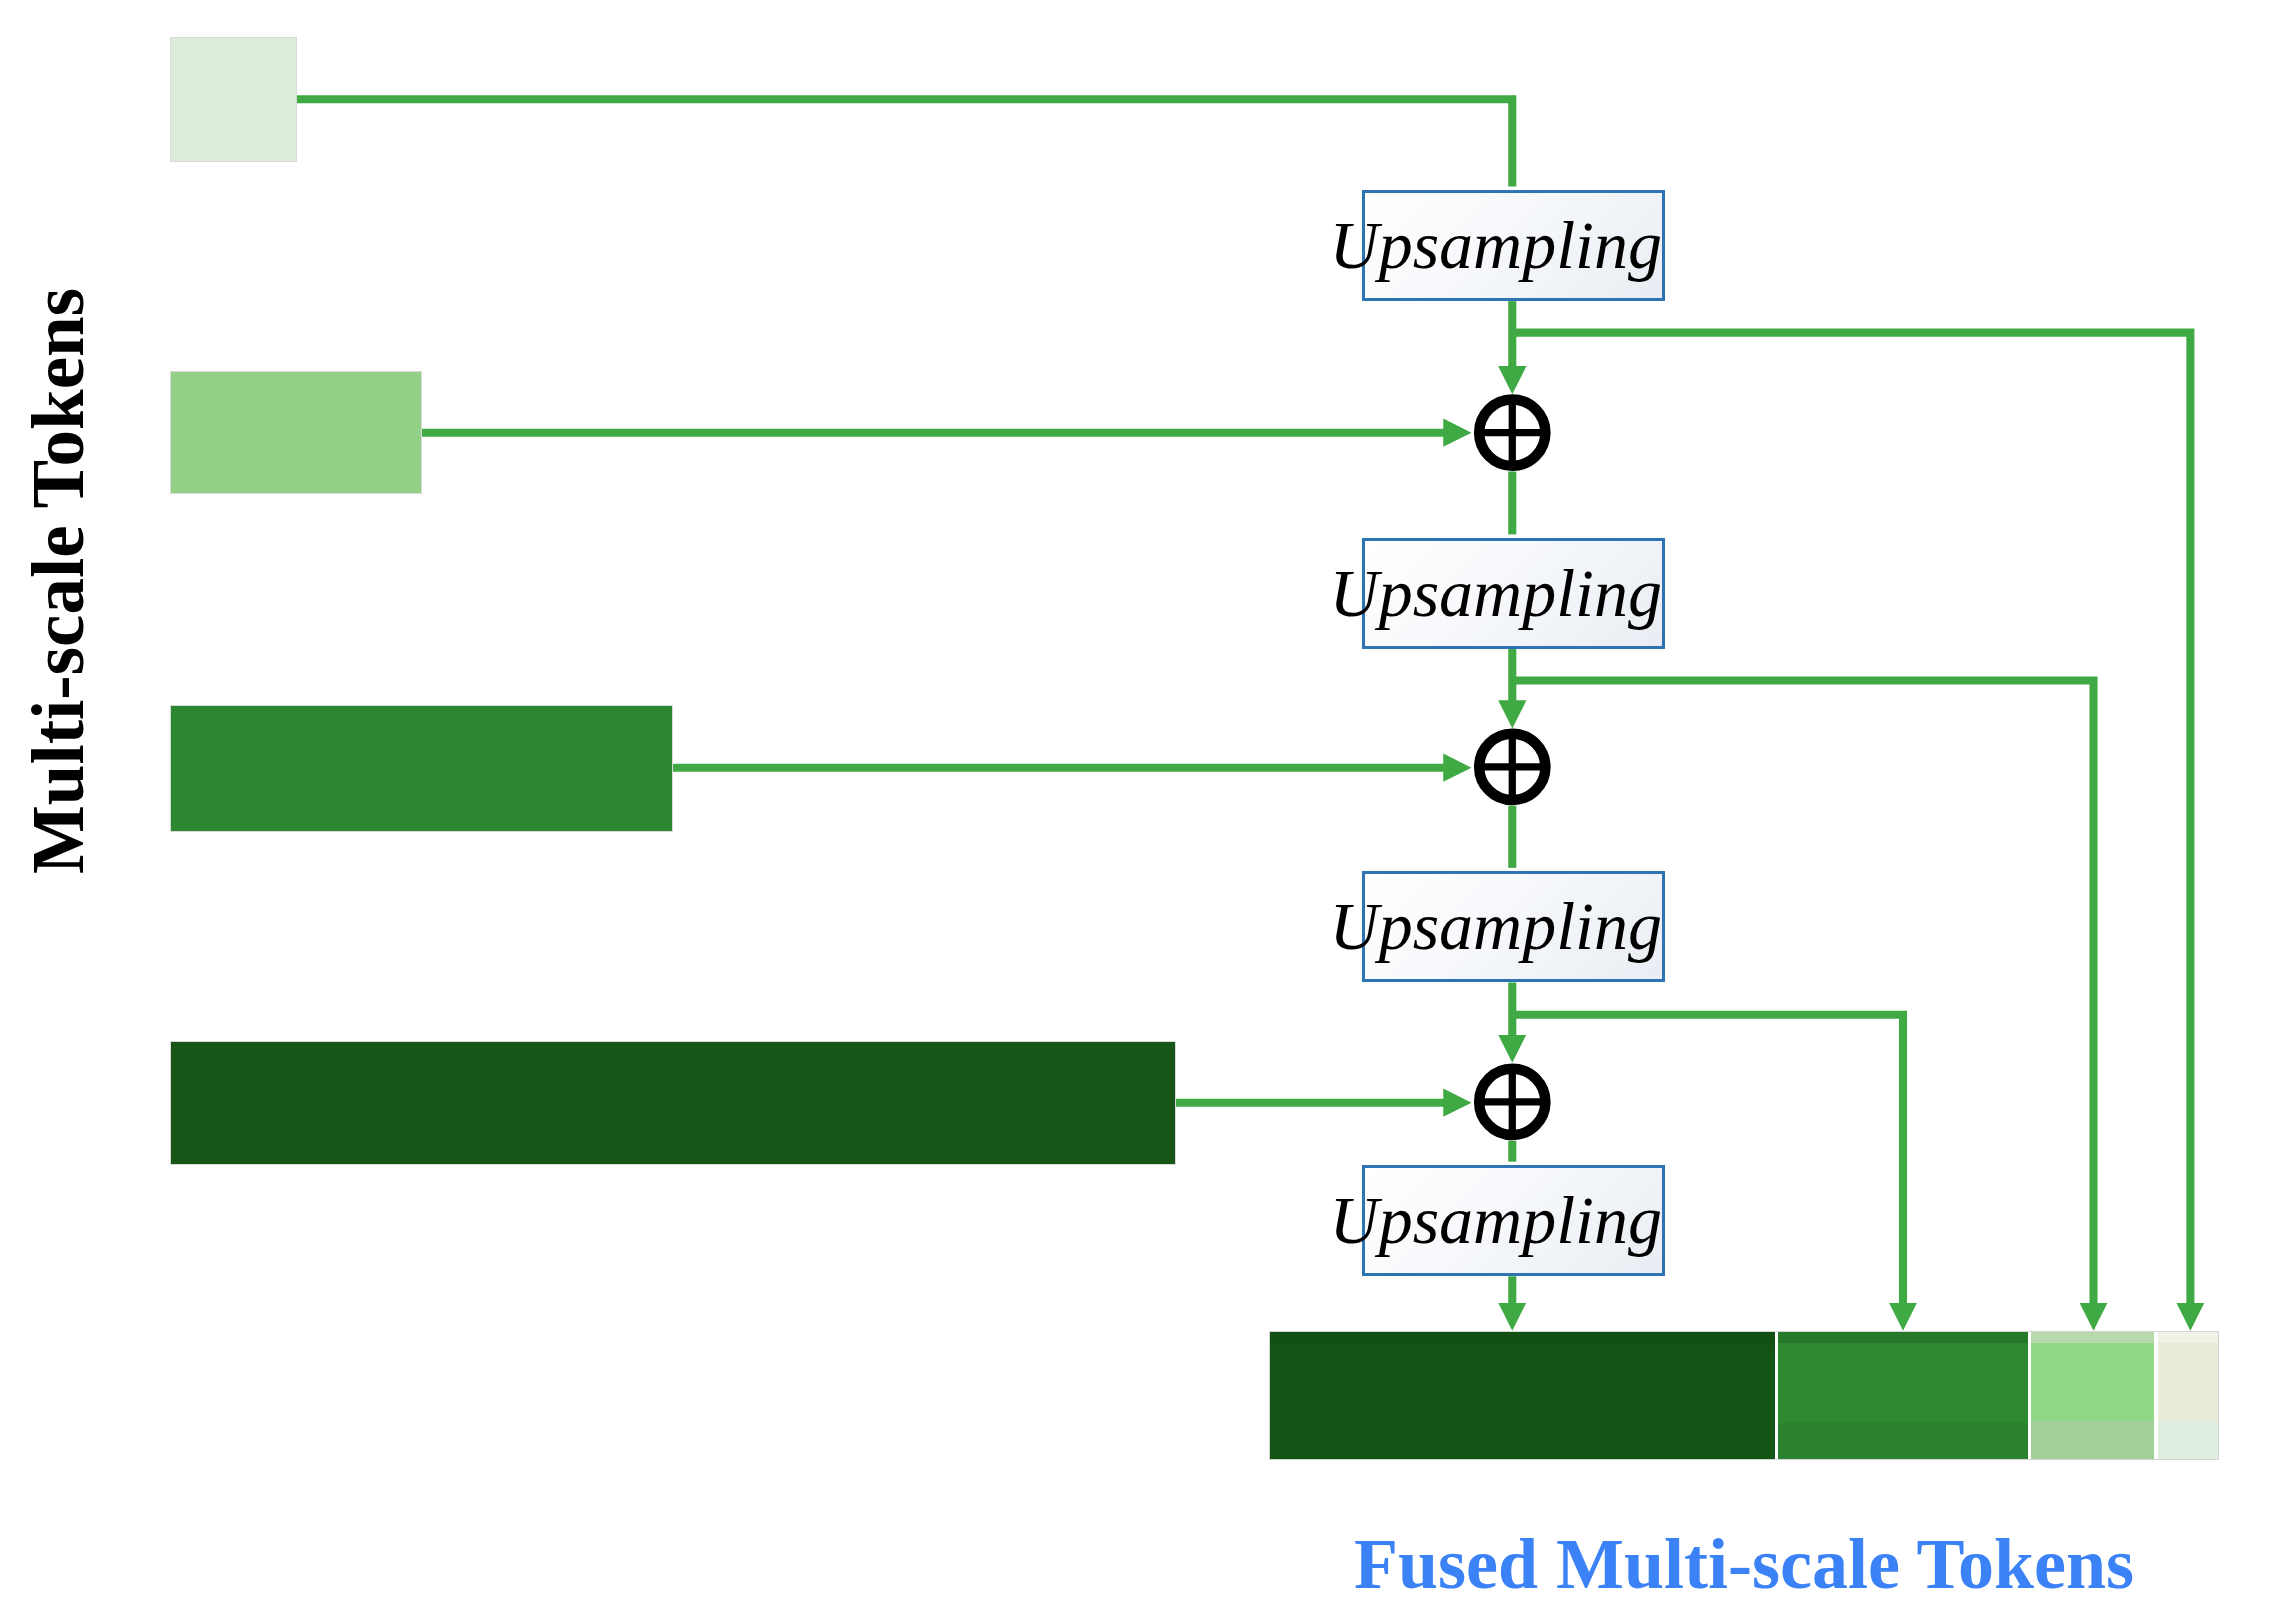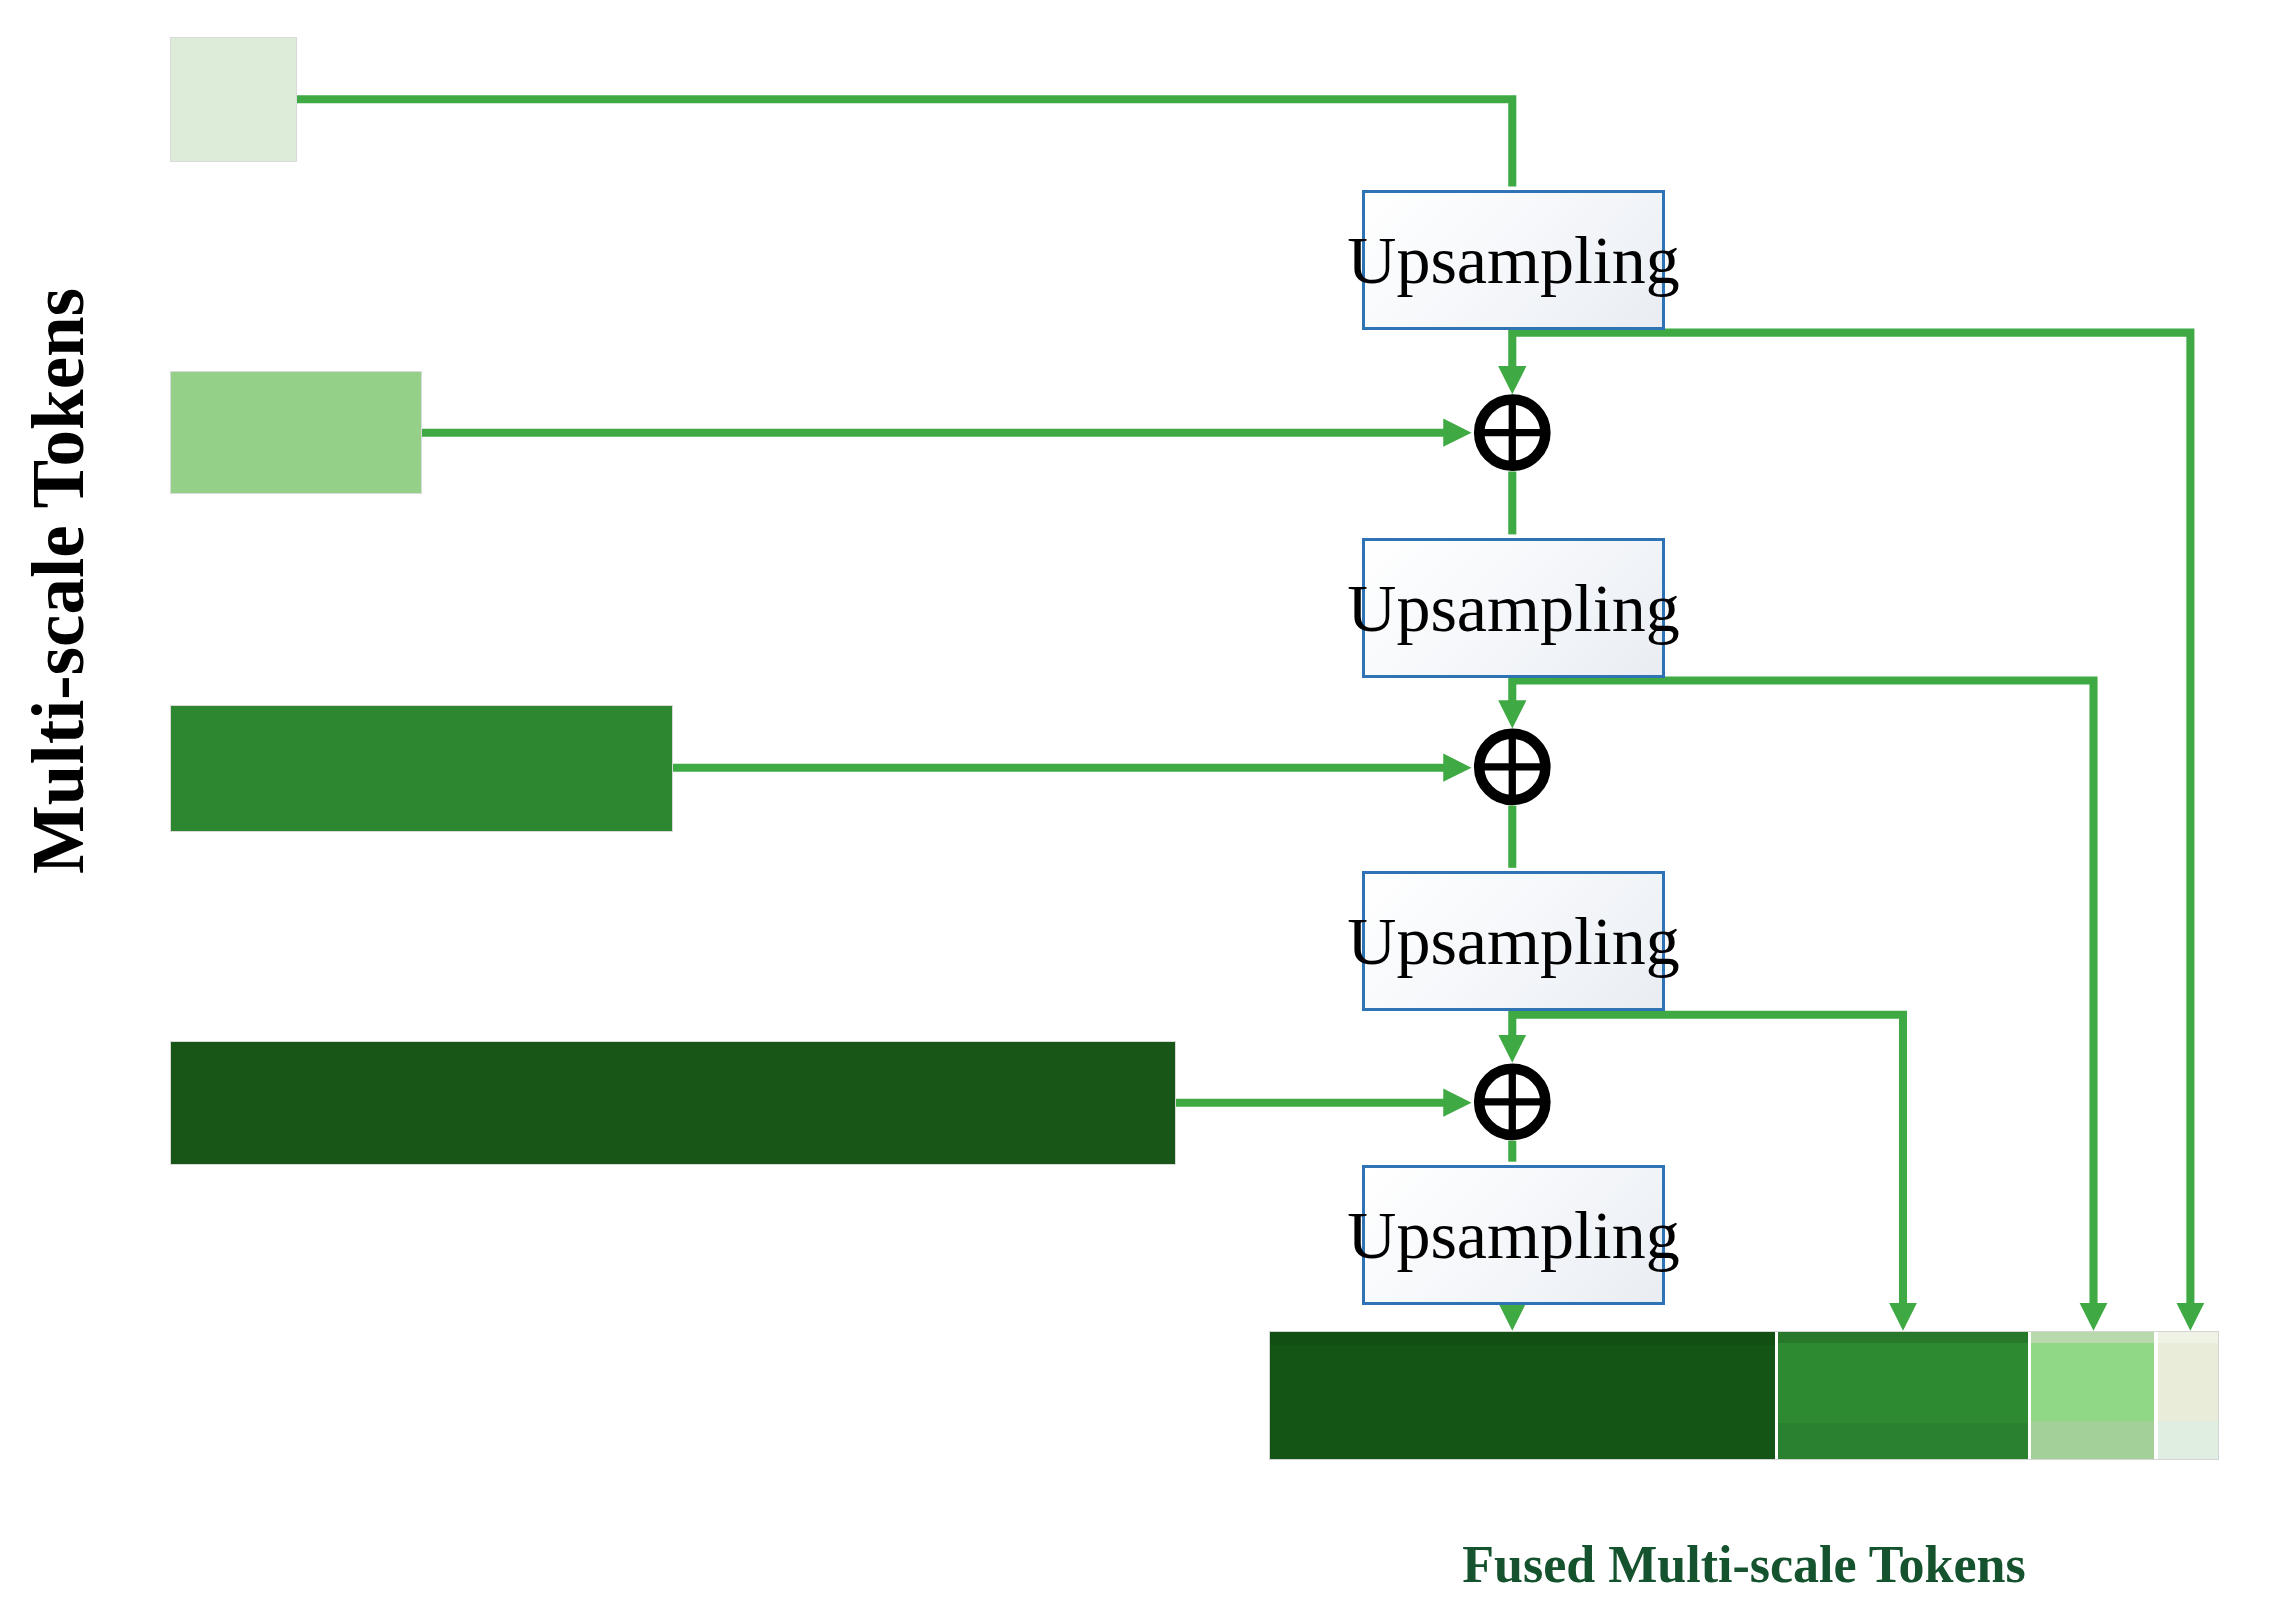--- a/index.html
+++ b/index.html
@@ -14,25 +14,25 @@
 
   
   .token{position:absolute;left:170px;border:1.6px solid #d9d9d9;box-sizing:border-box;}
   .t1{top:37px;width:127px;height:125px;background:#dcecd8;}
   .t2{top:371px;width:252px;height:123px;background:#95d088;}
   .t3{top:705px;width:503px;height:127px;background:#2d8630;}
   .t4{top:1041px;width:1006px;height:124px;background:#175617;}
 
   
   .upbox{
-    position:absolute;left:1362px;width:303px;height:140px;
+    position:absolute;left:1362px;width:303px;height:111px;
     box-sizing:border-box;border:3.2px solid #2e74b5;
     background:linear-gradient(135deg,#ffffff 0%,#f6f8fb 45%,#e9edf3 100%);
-    display:flex;align-items:center;justify-content:center;
-    font-size:68px;color:#000;
+    display:flex;align-items:center;justify-content:flex-end;
+    font-size:68px;color:#000;font-style:italic;
   }
   .u1{top:190px;} .u2{top:538px;} .u3{top:871px;} .u4{top:1165px;}
 
   
   .fused-bar{
     position:absolute;left:1270px;top:1332px;width:948px;height:127px;
     display:flex;gap:3.2px;background:#ffffff;
     outline:1.6px solid #d4d4d4;
   }
   .seg{height:100%;}
@@ -45,21 +45,21 @@
   .left-label{
     position:absolute;left:59px;top:581px;
     transform:translate(-50%,-50%) rotate(-90deg);
     white-space:nowrap;
     font-size:73px;font-weight:bold;color:#000;
   }
   .bottom-label{
     position:absolute;left:1744px;top:1564px;
     transform:translate(-50%,-50%);
     white-space:nowrap;
-    font-size:52px;font-weight:bold;color:#14532d;
+    font-size:72px;font-weight:bold;color:#3b82f6;
   }
 </style>
 </head>
 <body>
 
 <div id="canvas">
 
   <svg id="wires" width="2273" height="1621" viewBox="0 0 2815 2008" xmlns="http://www.w3.org/2000/svg">
     <defs>
       <marker id="ah" viewBox="0 0 10 10" refX="7" refY="5" markerWidth="3.5" markerHeight="4.6" orient="auto">

